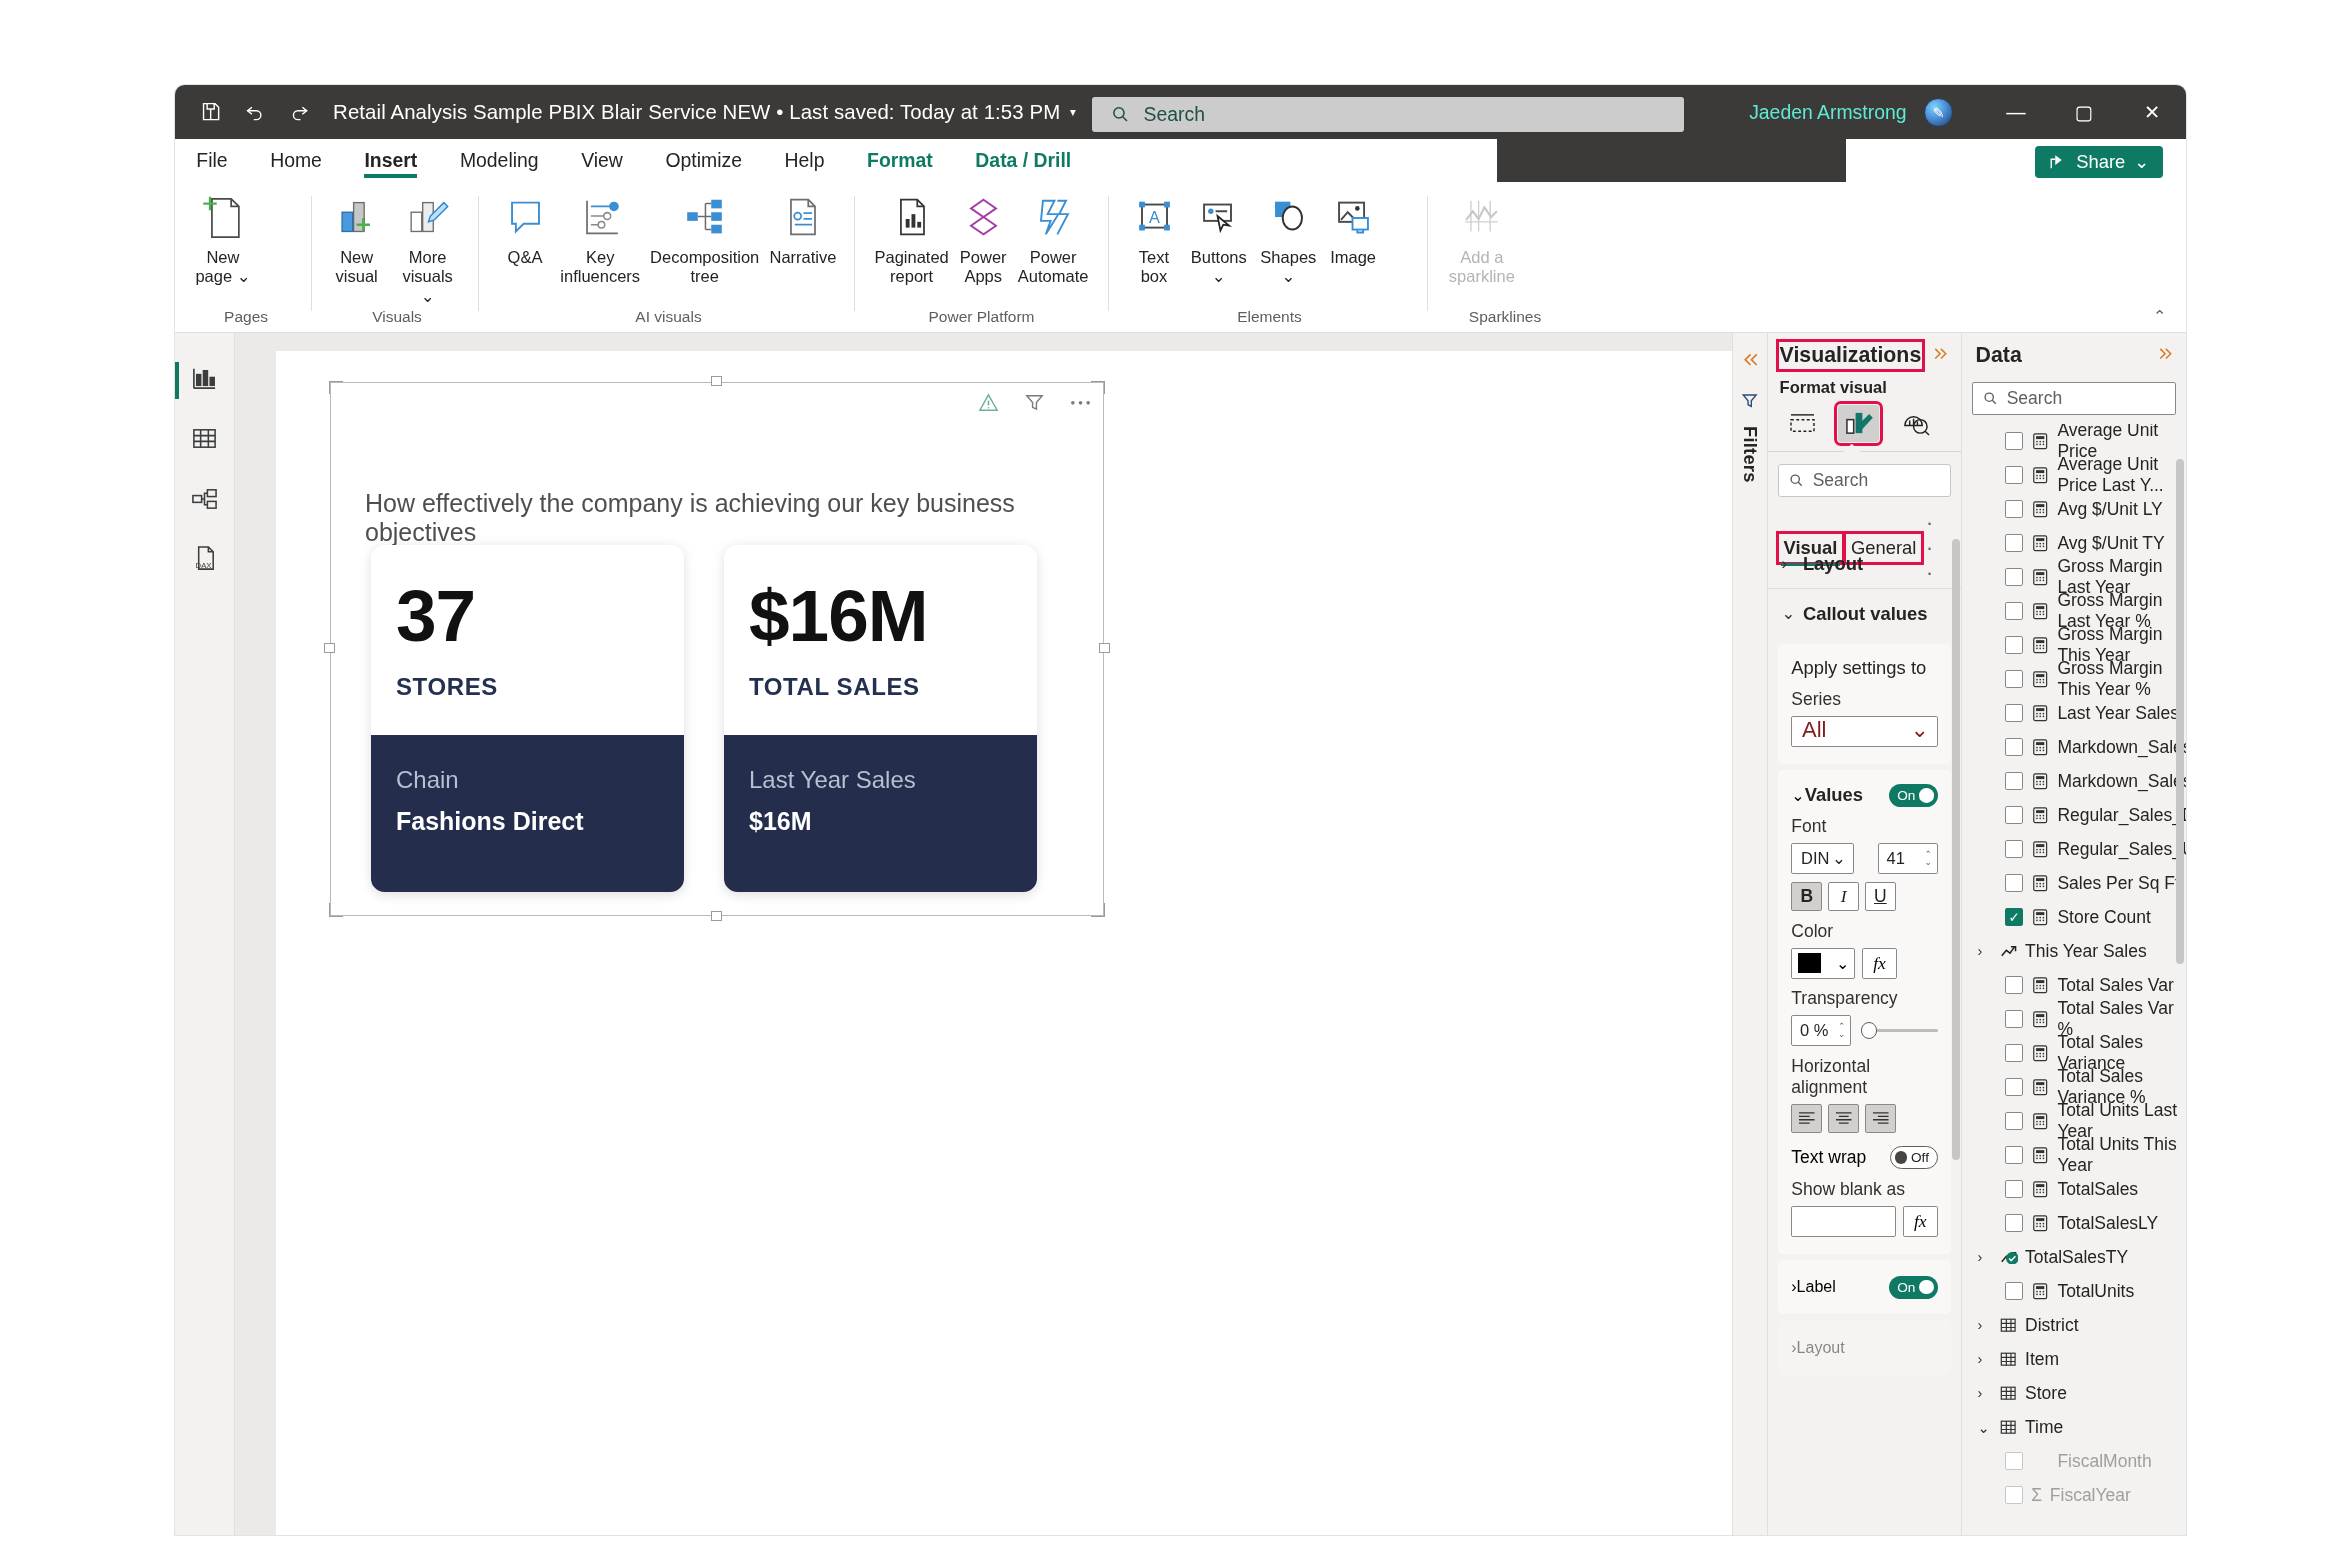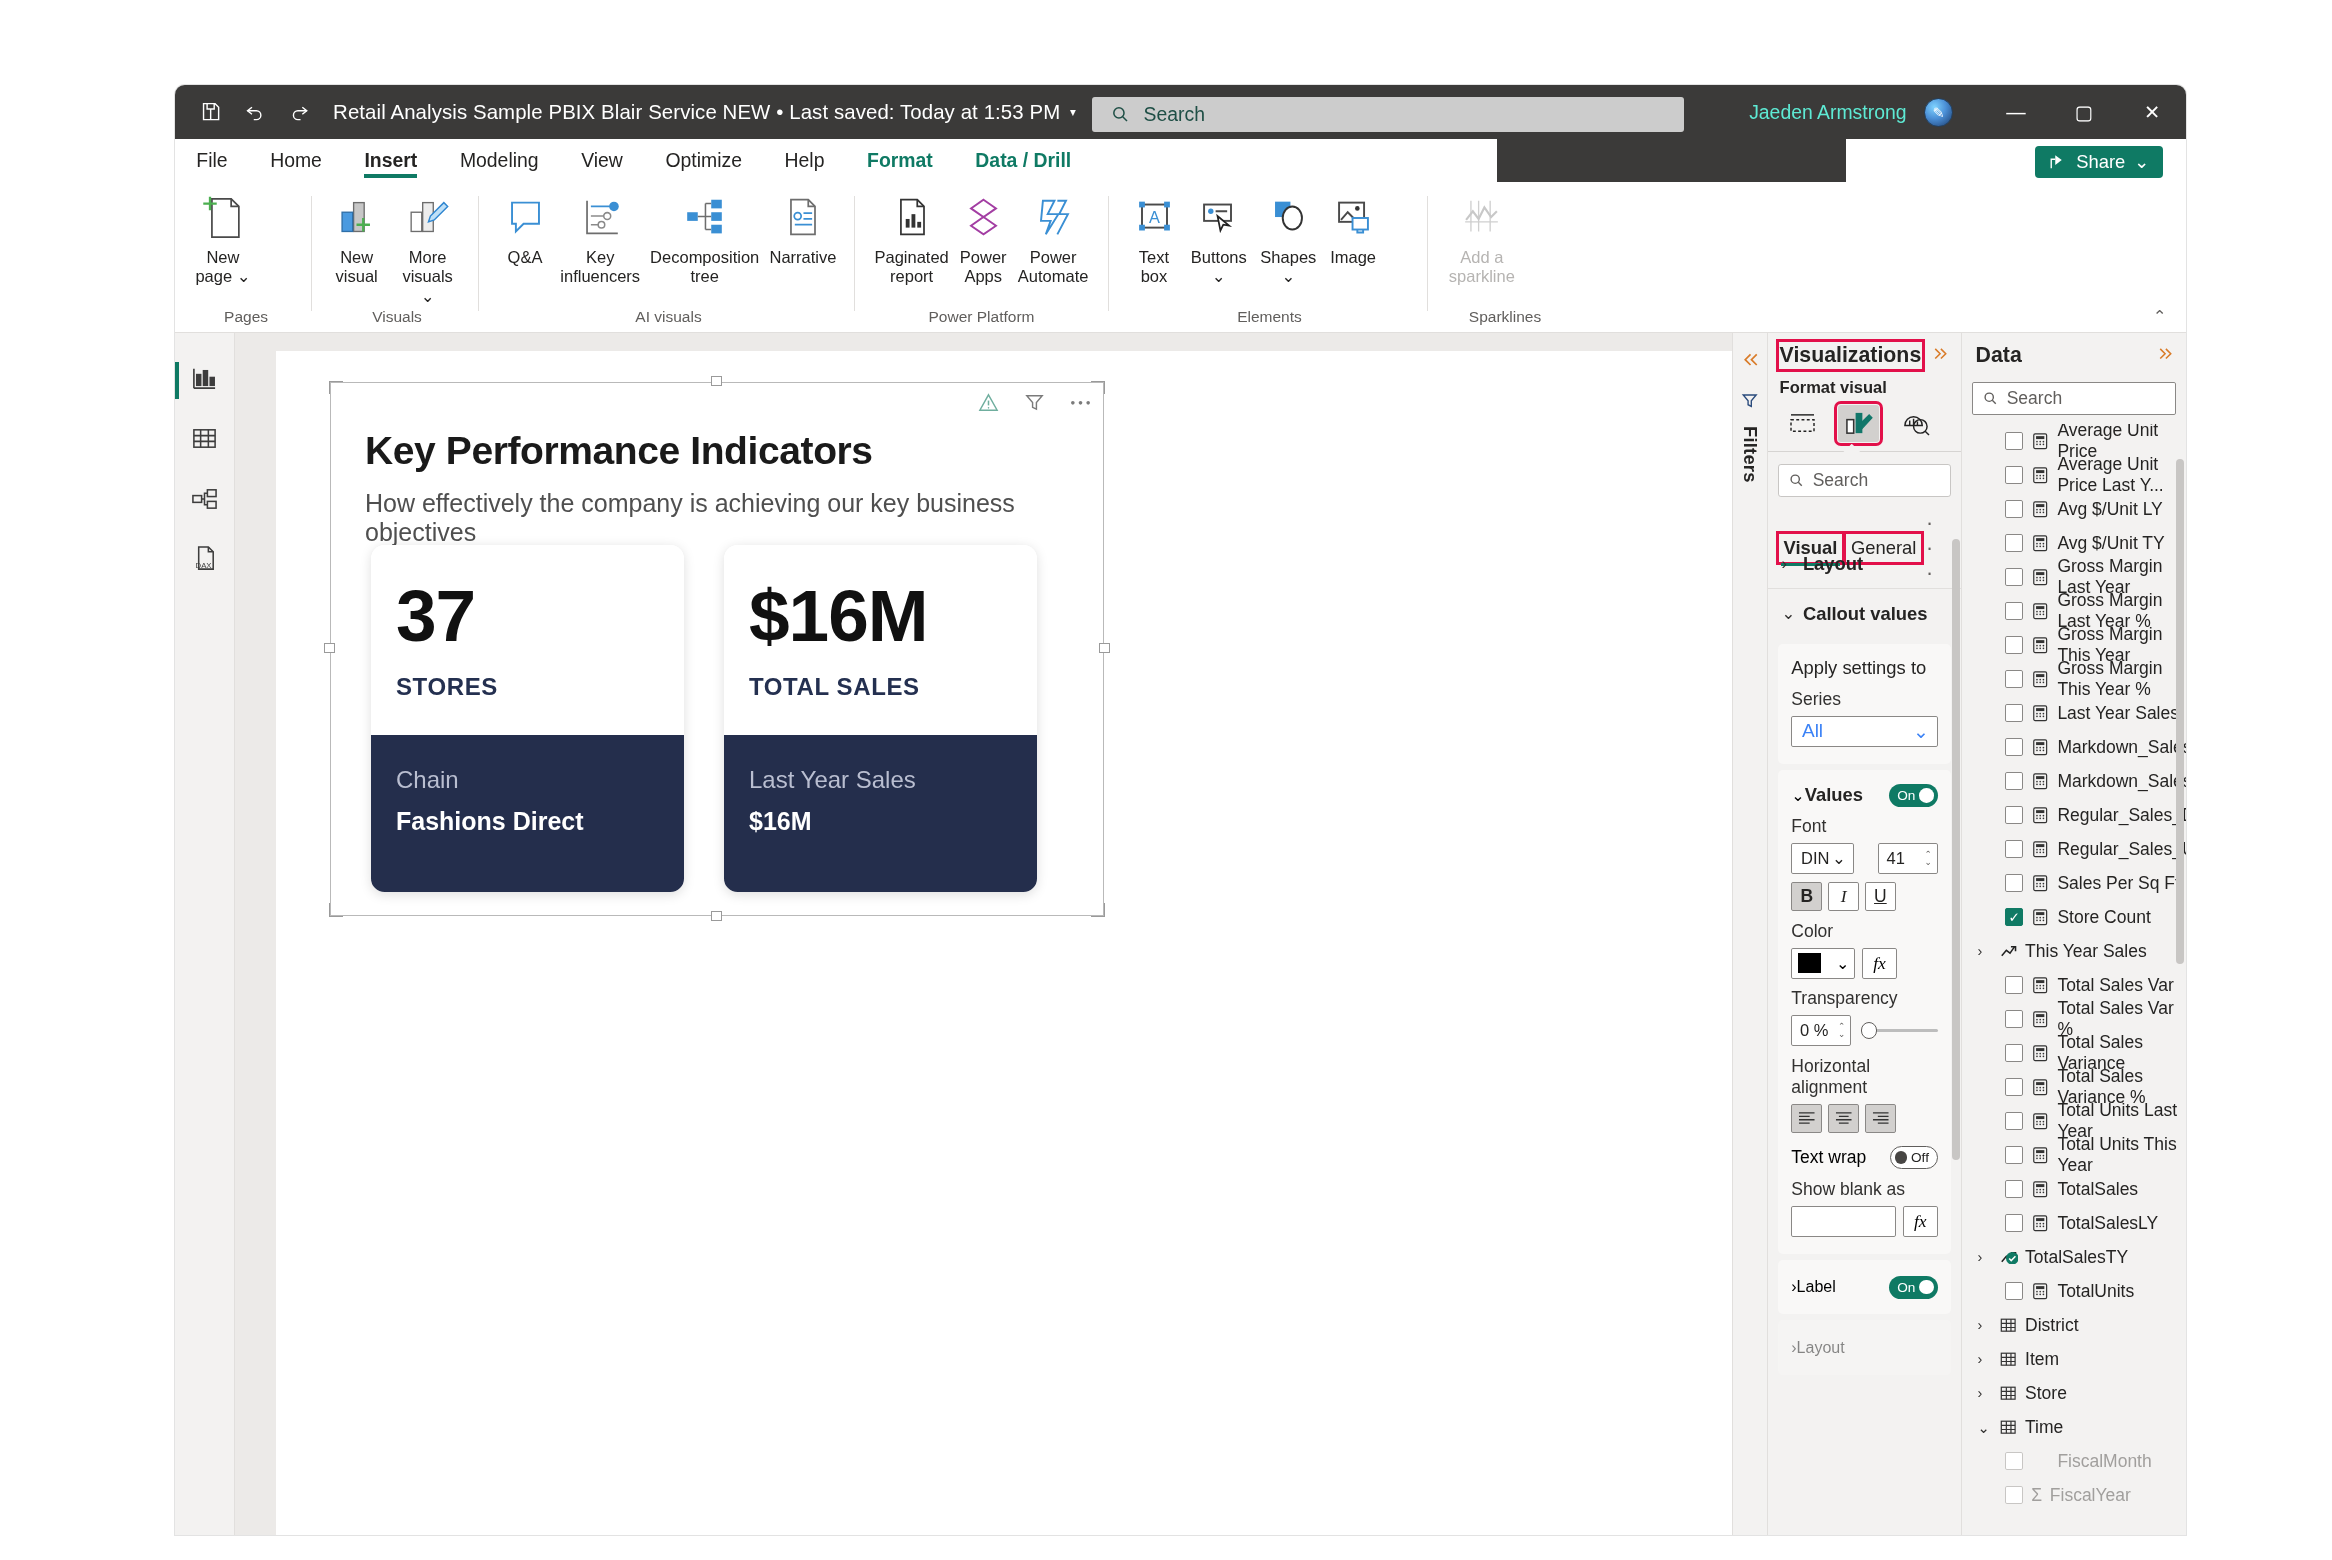--- a/index.html
+++ b/index.html
@@ -168,22 +168,22 @@
   .acc-row { height:49px; display:flex; align-items:center; gap:9.7px; padding:0 13.6px; cursor:pointer; }
   .acc-row .chev { font-size:16.5px; color:#323130; width:11.6px; }
   .acc-row .nm { font-size:18.4px; color:#252423; font-weight:600; }
   .acc-sep { height:1px; background:#e1dfdd; margin:0 0; }
 
   .card-block { background:#f9f8f7; border-radius:4.9px; margin:5.8px 9.7px; padding:13.6px 13.6px 17.5px 13.6px; }
   .blk-title { font-size:18.4px; color:#252423; margin-bottom:9.7px; }
   .fld-lbl { font-size:17.5px; color:#323130; margin:9.7px 0 5.8px 0; }
   .selectbox {
     height:31px; background:#fff; border:1px solid #8a8886; border-radius:1.9px;
-    display:flex; align-items:center; justify-content:space-between; padding:0 7.8px 0 9.7px;
-    font-size:19px; color:#3b82f6; cursor:pointer;
+    display:flex; justify-content:space-between; padding:0 7.8px 0 9.7px;
+    font-size:22px; color:#7f1d1d; cursor:pointer;
   }
   .row-tgl { display:flex; align-items:center; }
   .tgl { margin-left:auto; height:23px; border-radius:11.6px; display:flex; align-items:center; padding:0 3.9px; gap:3.9px; font-size:13.6px; }
   .tgl.on { background:#0f7a64; color:#fff; flex-direction:row; padding-left:7.8px; }
   .tgl.on .kn { width:14.6px; height:14.6px; border-radius:50%; background:#fff; }
   .tgl.off { background:#fff; border:1px solid #605e5c; color:#252423; padding-right:7.8px; }
   .tgl.off .kn { width:12.6px; height:12.6px; border-radius:50%; background:#484644; }
   .font-row { display:flex; gap:24px; margin-top:3.9px; }
   .font-name { flex:1; height:31px; background:#fff; border:1px solid #8a8886; border-radius:1.9px;
     display:flex; align-items:center; justify-content:space-between; padding:0 6.8px 0 8.7px; font-size:16.5px; color:#252423; }
@@ -593,21 +593,20 @@
           </div>
           <div class="ic">
             <svg width="23" height="9.7" viewBox="0 0 24 10">
               <circle cx="4" cy="5" r="1.9" fill="#7b7b7b"></circle>
                 <circle cx="12" cy="5" r="1.9" fill="#7b7b7b"></circle>
                 <circle cx="20" cy="5" r="1.9" fill="#7b7b7b"></circle>
             </svg>
           </div>
         </div>
 
-        <div class="kpi-title">Key Performance Indicators</div>
         <div class="kpi-sub">How effectively the company is achieving our key business objectives</div>
 
         <div class="card c1">
           <div class="card-top">
             <div class="card-val">37</div>
             <div class="card-lbl">STORES</div>
           </div>
           <div class="card-bot">
             <div class="k">Chain</div>
             <div class="v">Fashions Direct</div>

